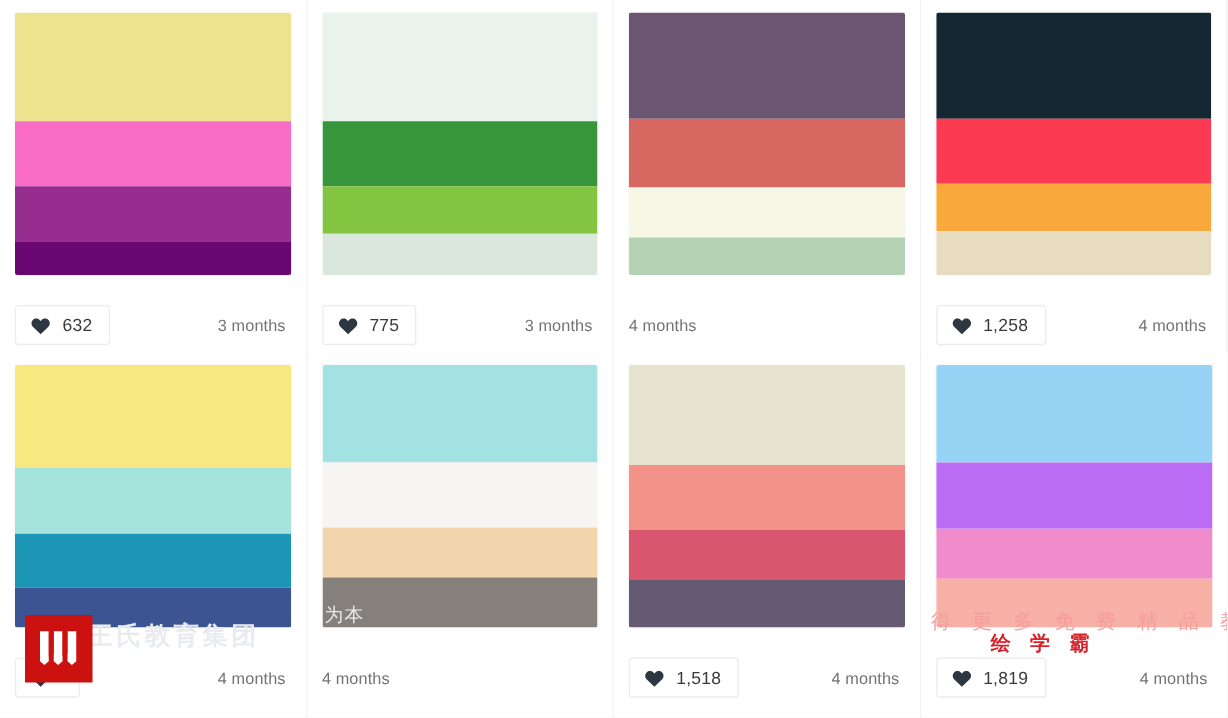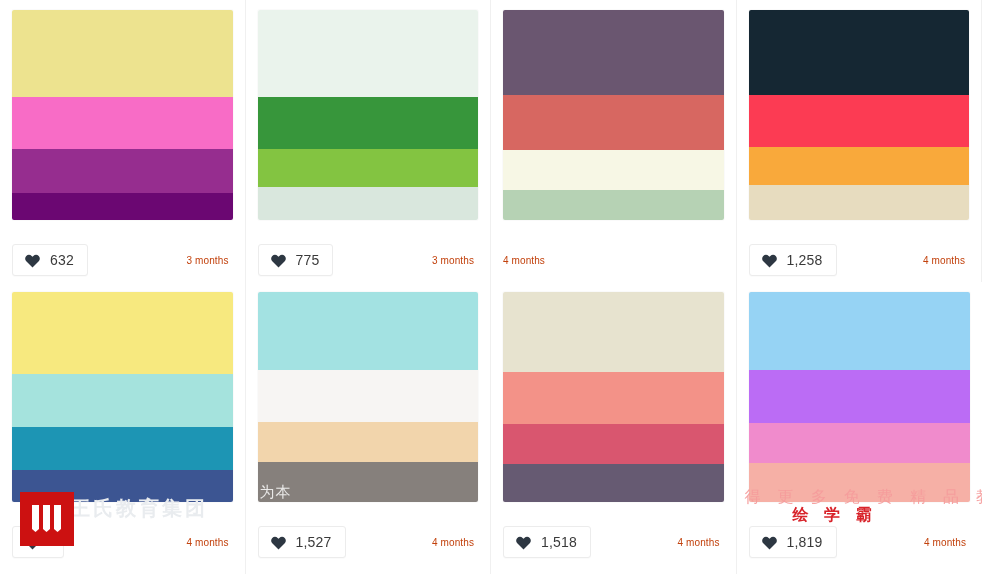--- a/index.html
+++ b/index.html
@@ -71,22 +71,22 @@
     flex: 0 0 auto;
   }
   .like-count {
     font-size: 14px;
     color: #3a3a3a;
     line-height: 1;
     letter-spacing: 0.2px;
   }
 
   .card-age {
-    font-size: 10px;
-    color: #c2410c;
+    font-size: 13px;
+    color: #737373;
     letter-spacing: 0.1px;
     padding-right: 4px;
   }
 
   
   .wm-logo {
     position: absolute;
     left: 20px;
     bottom: 28px;
     width: 54px;
@@ -248,26 +248,20 @@
   </div>
 
   <div class="palette-card">
     <div class="swatch-stack">
       <div class="swatch-band" id="c5s0" style="background: rgb(163, 226, 226); height: 37.1429%;"></div>
       <div class="swatch-band" id="c5s1" style="background: rgb(247, 245, 243); height: 24.7619%;"></div>
       <div class="swatch-band" id="c5s2" style="background: rgb(242, 213, 172); height: 19.0476%;"></div>
       <div class="swatch-band" id="c5s3" style="background: rgb(134, 128, 124); height: 19.0476%;"></div>
     </div>
     <div class="card-footer">
-      <div class="like-button">
-        <svg class="heart-icon" viewBox="0 0 24 22">
-            <path fill="#2d3742" d="M12 21.5 3.2 12.9C1.1 10.8 1.1 7.4 3.2 5.3c2.1-2.1 5.5-2.1 7.6 0l1.2 1.2 1.2-1.2c2.1-2.1 5.5-2.1 7.6 0 2.1 2.1 2.1 5.5 0 7.6L12 21.5z"></path>
-          </svg>
-        <span class="like-count">1,527</span>
-      </div>
       <span class="card-age">4 months</span>
     </div>
     <div class="wm-faint">为本</div>
   </div>
 
   <div class="palette-card">
     <div class="swatch-stack">
       <div class="swatch-band" id="c6s0" style="background: rgb(231, 227, 207); height: 38.0952%;"></div>
       <div class="swatch-band" id="c6s1" style="background: rgb(243, 146, 136); height: 24.7619%;"></div>
       <div class="swatch-band" id="c6s2" style="background: rgb(217, 86, 111); height: 19.0476%;"></div>

